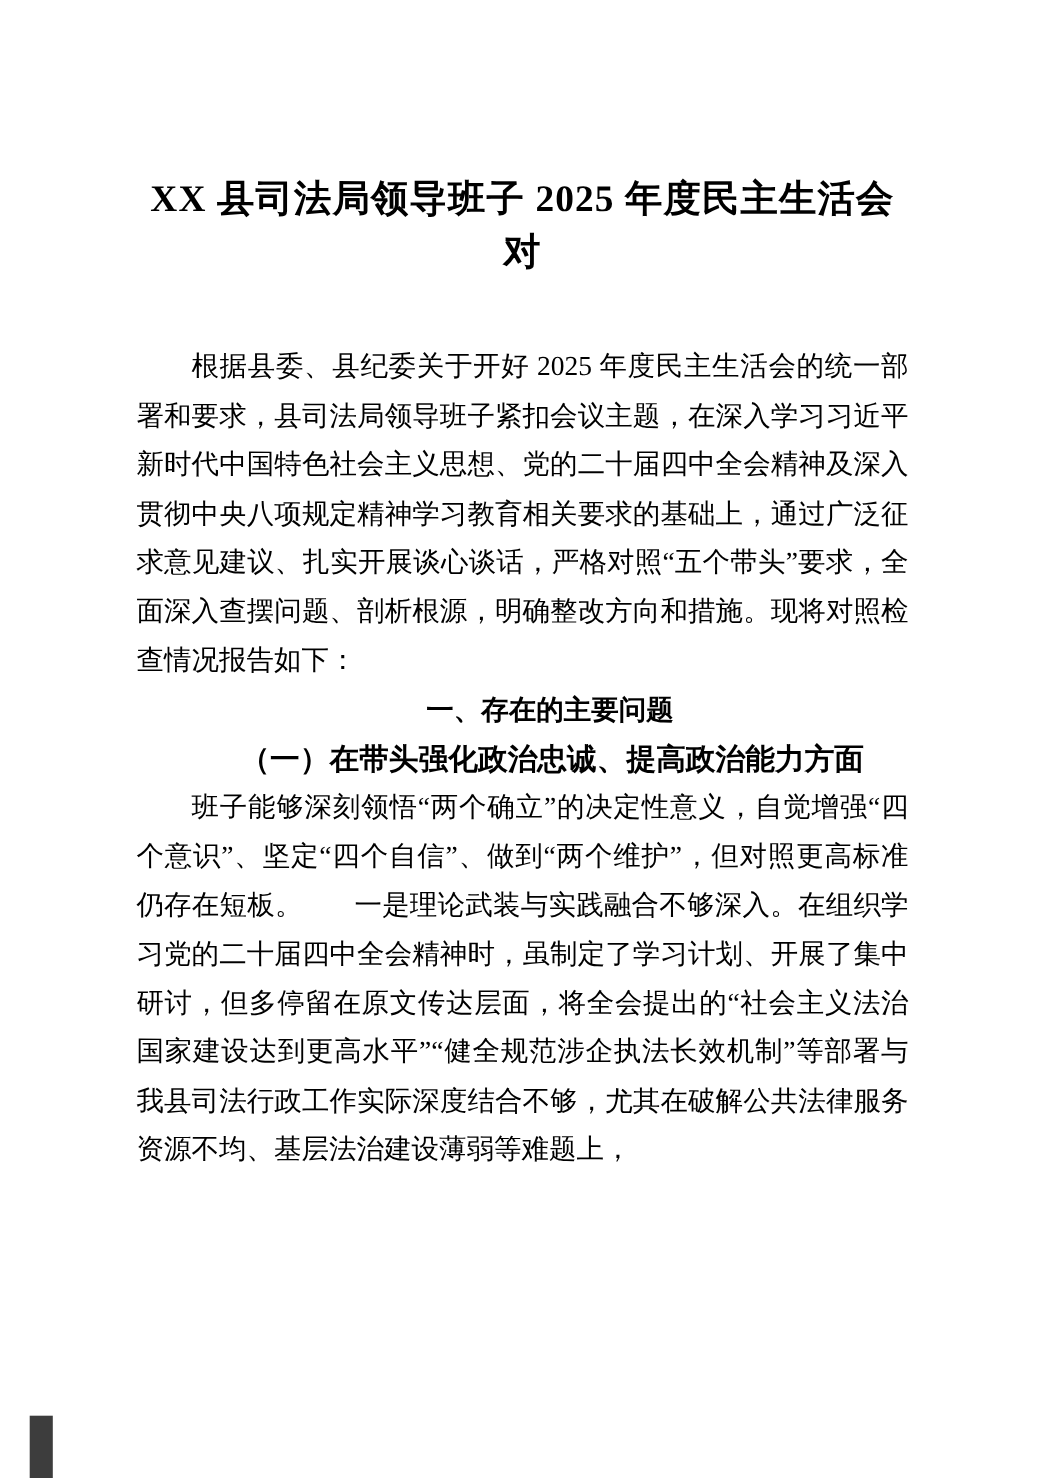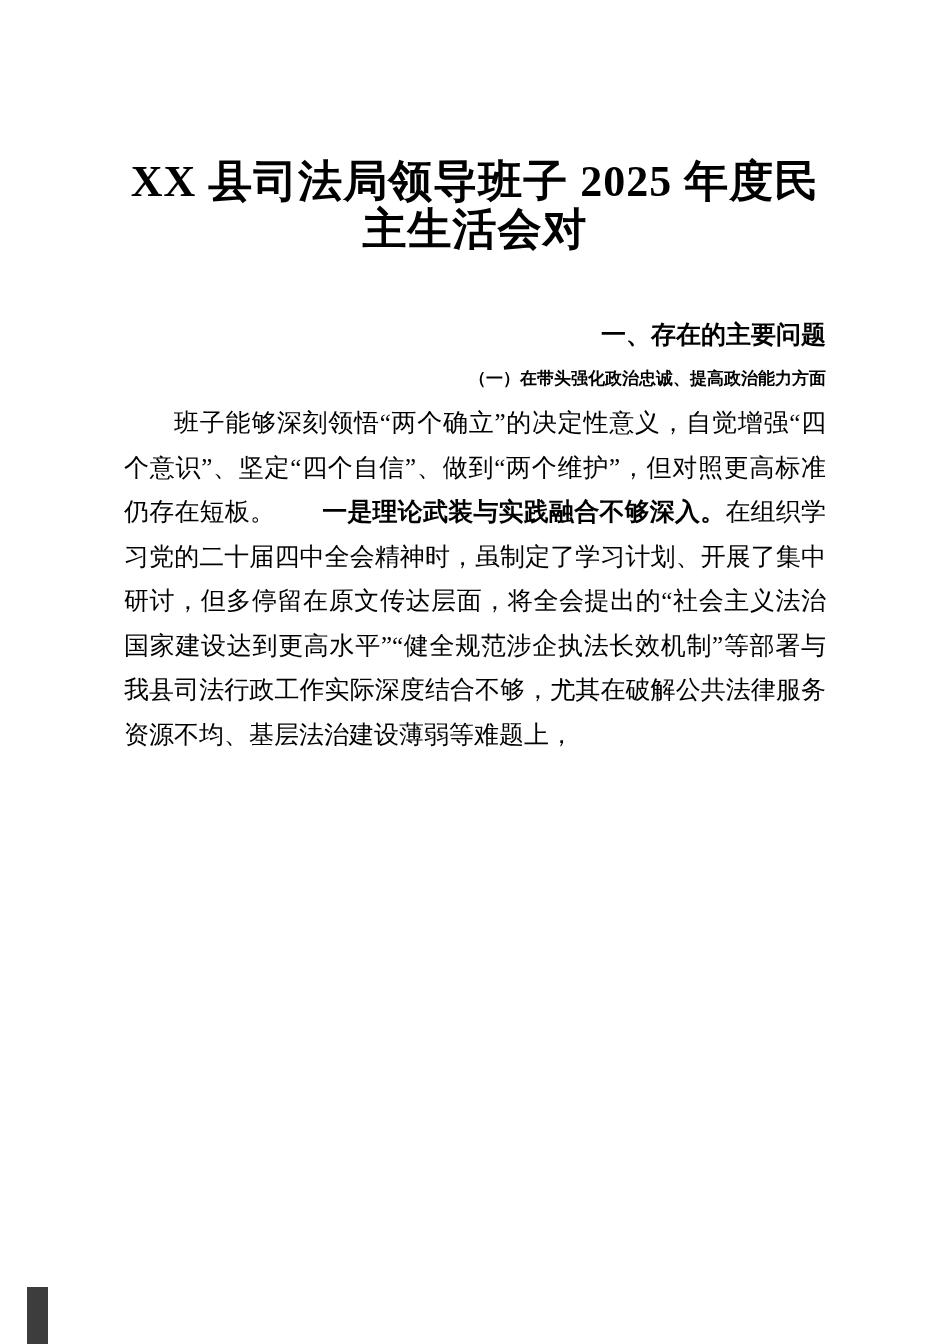--- a/index.html
+++ b/index.html
@@ -12,21 +12,21 @@
     font-family: "Liberation Serif", "DejaVu Serif", serif;
     color: #000000;
   }
   .page {
     position: absolute;
     inset: 0;
     padding: 158px 124px 0 124px;
     background: #ffffff;
   }
   .doc-title {
-    font-size: 44px;
+    font-size: 34px;
     line-height: 48px;
     font-weight: bold;
     text-align: center;
     letter-spacing: 1px;
     font-family: "Liberation Serif", "DejaVu Serif", serif;
     margin-bottom: 58px;
   }
   .body-para {
     font-size: 25px;
     line-height: 44.5px;
@@ -34,50 +34,51 @@
     text-justify: inter-character;
     text-indent: 2em;
     font-family: "Liberation Serif", "DejaVu Serif", serif;
     font-weight: normal;
   }
   .heading-section {
     font-size: 25px;
     line-height: 44.5px;
     font-weight: bold;
     text-indent: 2em;
-    text-align: right;
+    text-align: center;
     font-family: "Liberation Sans", "DejaVu Sans", sans-serif;
   }
   .heading-sub {
-    font-size: 17px;
+    font-size: 27px;
     line-height: 44.5px;
     font-weight: bold;
     text-indent: 2em;
-    text-align: right;
+    text-align: center;
     font-family: "Liberation Serif", "DejaVu Serif", serif;
   }
-  .run-bold { font-weight: bold; margin-left: 47px; }
+  .run-bold { font-weight: normal; margin-left: 47px; }
   .corner-artifact {
     position: absolute;
     left: 27px;
     bottom: 0;
     width: 21px;
     height: 57px;
     background: #3d3d3d;
   }
 </style>
 </head>
 <body>
 
 <div class="page">
 
   <h1 class="doc-title">
     <span>XX 县司法局领导班子 2025 年度民主生活会对</span><br>
   </h1>
 
+  <p class="body-para">根据县委、县纪委关于开好 2025 年度民主生活会的统一部署和要求，县司法局领导班子紧扣会议主题，在深入学习习近平新时代中国特色社会主义思想、党的二十届四中全会精神及深入贯彻中央八项规定精神学习教育相关要求的基础上，通过广泛征求意见建议、扎实开展谈心谈话，严格对照“五个带头”要求，全面深入查摆问题、剖析根源，明确整改方向和措施。现将对照检查情况报告如下：</p>
 
   <h2 class="heading-section">一、存在的主要问题</h2>
 
 
   <h3 class="heading-sub">（一）在带头强化政治忠诚、提高政治能力方面</h3>
 
   <p class="body-para"><span>班子能够深刻领悟“两个确立”的决定性意义，自觉增强“四个意识”、坚定“四个自信”、做到“两个维护”，但对照更高标准仍存在短板。</span><span class="run-bold">一是理论武装与实践融合不够深入。</span><span>在组织学习党的二十届四中全会精神时，虽制定了学习计划、开展了集中研讨，但多停留在原文传达层面，将全会提出的“社会主义法治国家建设达到更高水平”“健全规范涉企执法长效机制”等部署与我县司法行政工作实际深度结合不够，尤其在破解公共法律服务资源不均、基层法治建设薄弱等难题上，</span></p>
 
 </div>
 

